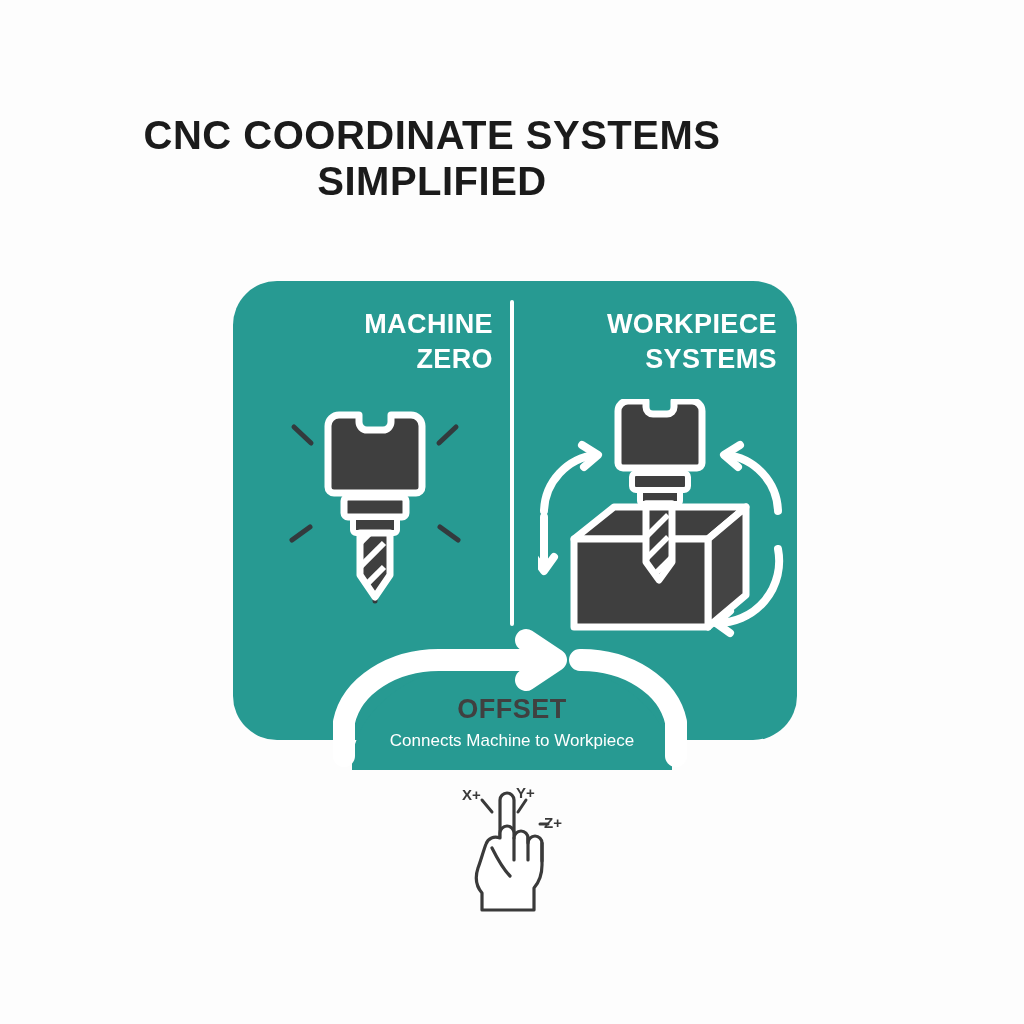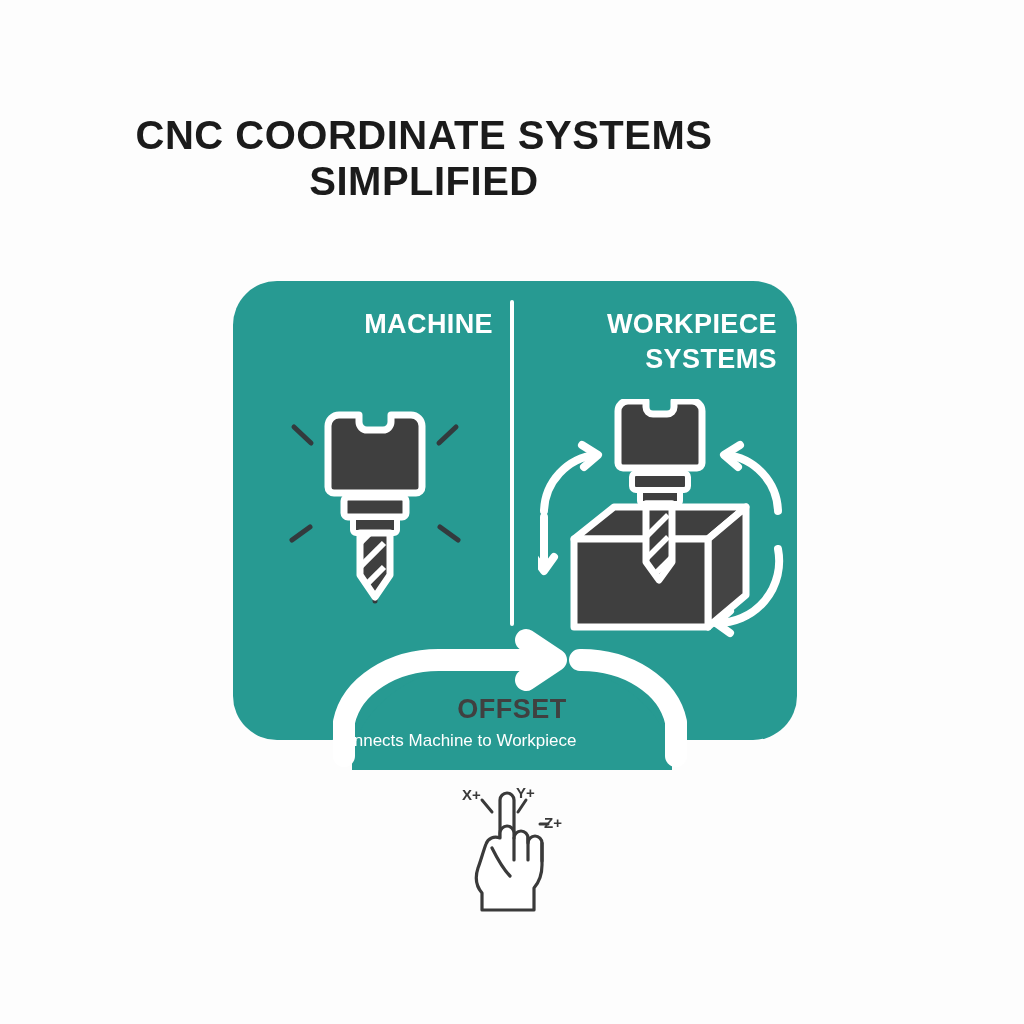--- a/index.html
+++ b/index.html
@@ -21,20 +21,21 @@
     background: #fdfdfd;
   }
 
   
   .title-block {
     position: absolute;
     left: 0;
     top: 112px;
     width: 848px;
     text-align: center;
+    padding-left: 8px;
   }
   .title-line {
     font-family: "Liberation Sans", sans-serif;
     font-weight: bold;
     font-size: 40px;
     letter-spacing: 0.5px;
     color: #1b1b1b;
     line-height: 46px;
   }
 
@@ -116,20 +117,21 @@
     font-weight: bold;
     font-size: 27px;
     color: #404040;
     letter-spacing: 0.5px;
   }
   .offset-sub {
     position: absolute;
     left: 332px;
     top: 731px;
     width: 360px;
+    text-align: center;
     font-size: 17px;
     color: #ffffff;
   }
 
   
   .hand-block {
     position: absolute;
     left: 448px;
     top: 782px;
     width: 150px;
@@ -153,20 +155,21 @@
 
   <div class="title-block">
     <div class="title-line">CNC COORDINATE SYSTEMS</div>
     <div class="title-line">SIMPLIFIED</div>
   </div>
 
   <div class="card">
 
     <div class="panel-head left">
       <div>MACHINE</div>
+      <div>ZERO</div>
     </div>
 
     <div class="panel-head right">
       <div>WORKPIECE</div>
       <div>SYSTEMS</div>
     </div>
 
     <div class="divider"></div>
 
     <div class="icon-left">

